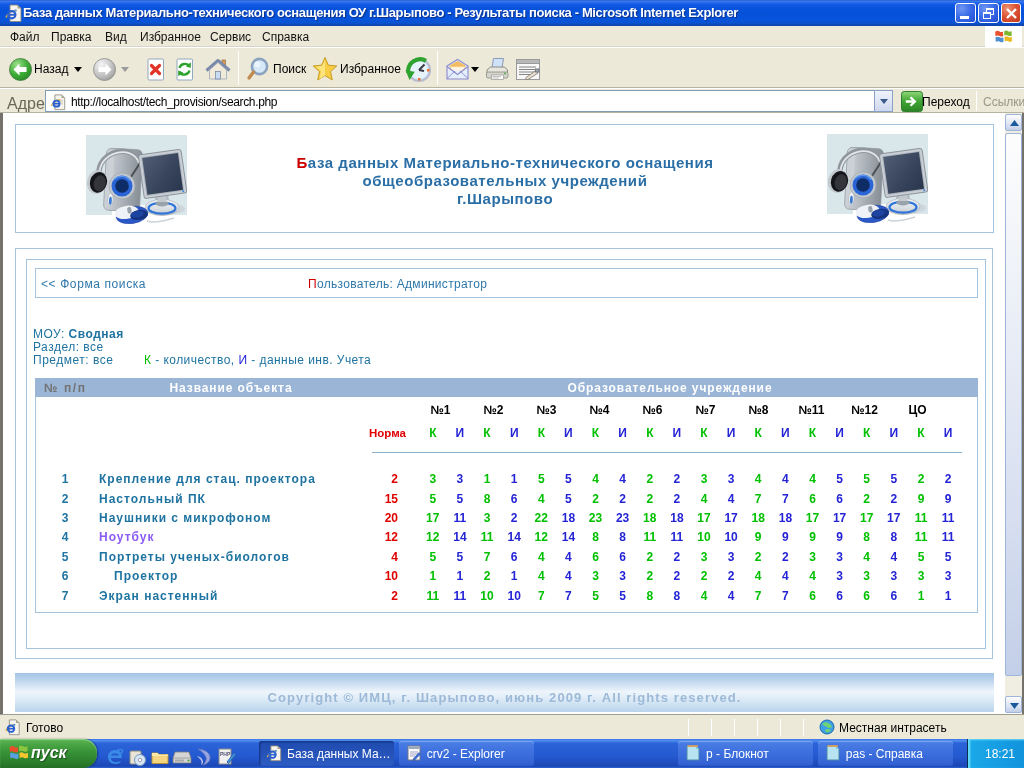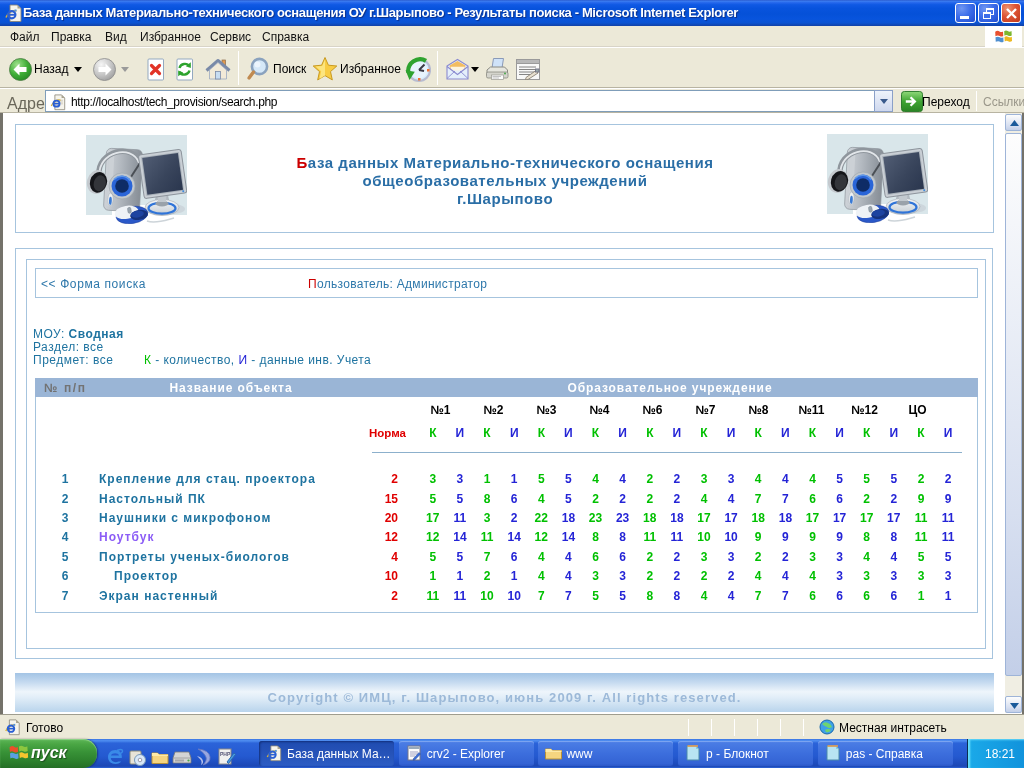--- a/index.html
+++ b/index.html
@@ -654,27 +654,20 @@
     </div>
 <div class="a tkb " style="left:398.7px;width:135px">
       <svg class="a" style="left:7px;top:4px" width="16" height="16" viewBox="0 0 16 16">
         <rect x="2" y="1" width="12" height="14" fill="#fdfdfd" stroke="#778"></rect>
         <rect x="2.5" y="1.5" width="11" height="2.5" fill="#9ab"></rect>
         <path d="M4 7 L12 7 M4 9 L12 9 M4 11 L9 11" stroke="#99b" stroke-width="0.9"></path>
         <path d="M7.5 13.5 L13 7.5 L14.5 9 L9 14.8 L7 15.2 Z" fill="#3a6cd8" stroke="#224a9a" stroke-width="0.5"></path>
       </svg>
       <div class="t">crv2 - Explorer</div>
     </div>
-<div class="a tkb " style="left:538.4px;width:135px">
-      <svg class="a" style="left:7px;top:6px" width="17" height="13" viewBox="0 0 17 13">
-        <path d="M0.5 2 L0.5 12 L16.5 12 L16.5 3.5 L7.5 3.5 L6 2 Z" fill="#f5d580" stroke="#b8923a"></path>
-        <path d="M0.5 5 L16.5 5 L16.5 3.5 L7.5 3.5 L6 2 L0.5 2 Z" fill="#fdeaa8"></path>
-      </svg>
-      <div class="t">www</div>
-    </div>
 <div class="a tkb " style="left:678.1px;width:135px">
       <svg class="a" style="left:7px;top:3px" width="16" height="17" viewBox="0 0 16 17">
         <path d="M2 2 L11 2 L14 5 L14 16 L2 16 Z" fill="#b8e4f2" stroke="#4a8aaa"></path>
         <path d="M11 2 L11 5 L14 5 Z" fill="#8accdf"></path>
         <path d="M2.5 2 L13 2" stroke="#e8a050" stroke-width="1.6"></path>
       </svg>
       <div class="t">p - Блокнот</div>
     </div>
 <div class="a tkb " style="left:817.8px;width:135px">
       <svg class="a" style="left:7px;top:3px" width="16" height="17" viewBox="0 0 16 17">

